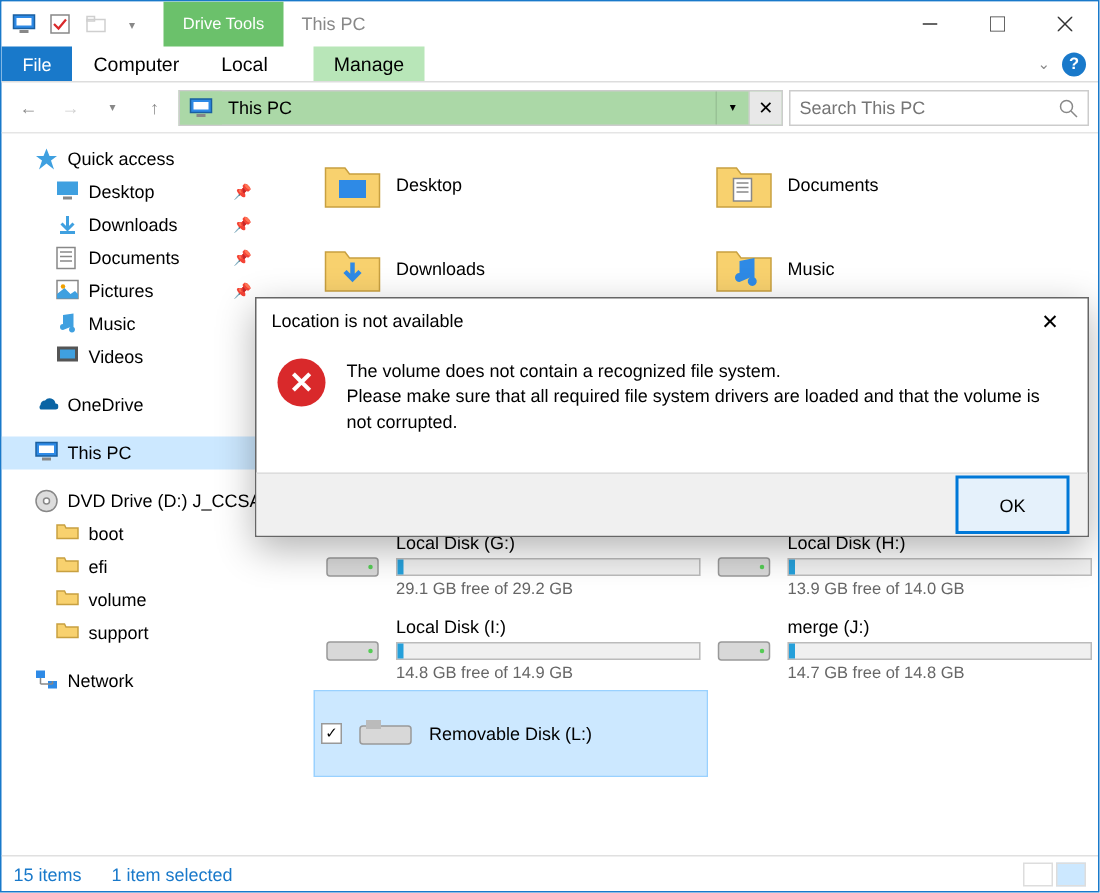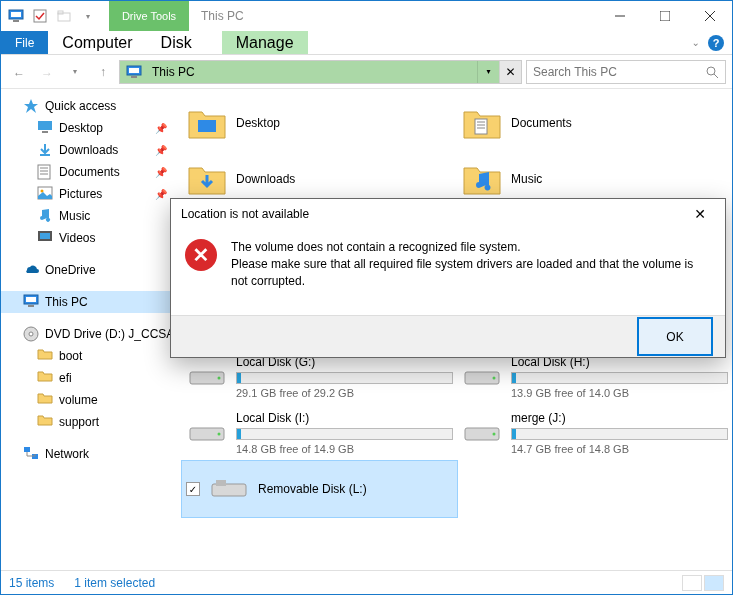--- a/index.html
+++ b/index.html
@@ -10,37 +10,37 @@
 .qat { display: flex; align-items: center; gap: 6px; padding: 0 6px; }
 .qat-icon { width: 18px; height: 18px; display: flex; align-items: center; justify-content: center; }
 .contextual-tab { width: 80px; background: #6bc16b; color: #fff; display: flex; align-items: center; justify-content: center; font-size: 11px; margin-left: 6px; }
 .title-text { flex: 1; display: flex; align-items: center; padding-left: 12px; color: #888; }
 .win-controls { display: flex; }
 .win-btn { width: 45px; display: flex; align-items: center; justify-content: center; color: #333; cursor: default; }
 
 
 .ribbon { height: 24px; display: flex; align-items: stretch; border-bottom: 1px solid #ddd; background: #fff; }
 .rt-file { background: #1979ca; color: #fff; display: flex; align-items: center; padding: 0 14px; font-size: 12px; }
-.rt { display: flex; align-items: center; padding: 0 14px; font-size: 16px; }
+.rt { display: flex; align-items: center; padding: 0 14px; font-size: 13px; }
 .rt-active { background: #b8e6b8; margin-left: 16px; }
 .ribbon-right { margin-left: auto; display: flex; align-items: center; padding-right: 8px; gap: 8px; }
 .help-icon { width: 16px; height: 16px; border-radius: 50%; background: #1979ca; color: #fff; display: flex; align-items: center; justify-content: center; font-size: 11px; font-weight: bold; }
 
 
 .navbar { height: 34px; display: flex; align-items: center; padding: 3px 6px; gap: 4px; border-bottom: 1px solid #e5e5e5; }
 .nav-btn { width: 24px; height: 24px; display: flex; align-items: center; justify-content: center; color: #888; }
 .addr { flex: 1; height: 24px; border: 1px solid #ccc; display: flex; align-items: stretch; background: #abd8a7; }
 .addr-icon { width: 28px; background: #abd8a7; display: flex; align-items: center; justify-content: center; }
 .addr-text { flex: 1; display: flex; align-items: center; padding-left: 4px; }
 .addr-btn { width: 22px; display: flex; align-items: center; justify-content: center; border-left: 1px solid rgba(0,0,0,0.1); }
 .search { width: 200px; height: 24px; border: 1px solid #ccc; display: flex; align-items: center; padding: 0 6px; color: #888; }
 .search input { border: none; outline: none; flex: 1; font-size: 12px; color: #888; }
 
 
-.body { display: flex; height: calc(100% - 30px - 24px - 34px - 24px); }
+.body { display: flex; height: calc(100% - 30px - 24px - 34px - 24px); gap: 28px; }
 .sidebar { width: 175px; overflow: hidden; padding-top: 6px; }
 .sb-item { display: flex; align-items: center; height: 22px; padding-left: 22px; gap: 6px; white-space: nowrap; }
 .sb-item.indent2 { padding-left: 36px; }
 .sb-item.selected { background: #cce8ff; }
 .sb-icon { width: 16px; height: 16px; flex-shrink: 0; }
 .pin { margin-left: auto; margin-right: 8px; color: #888; font-size: 10px; }
 .content { flex: 1; position: relative; overflow: hidden; padding: 6px 0 0 6px; }
 .items-grid { display: grid; grid-template-columns: 1fr 1fr; gap: 0; }
 .fitem { display: flex; align-items: center; height: 56px; padding: 4px; gap: 8px; }
 .fitem.selected { background: #cce8ff; outline: 1px solid #99d1ff; }
@@ -114,21 +114,21 @@
           <line x1="0" y1="0" x2="10" y2="10" stroke="#333"></line>
           <line x1="10" y1="0" x2="0" y2="10" stroke="#333"></line>
         </svg>
       </div>
   </div>
 </div>
 
 <div class="ribbon">
   <div class="rt-file">File</div>
   <div class="rt">Computer</div>
-  <div class="rt">Disk</div>
+  <div class="rt">Local</div>
   <div class="rt rt-active">Manage</div>
   <div class="ribbon-right">
     <span style="color:#888;font-size:10px">⌄</span>
     <span class="help-icon">?</span>
   </div>
 </div>
 
 <div class="navbar">
   <div class="nav-btn">←</div>
   <div class="nav-btn" style="opacity:.4">→</div>

